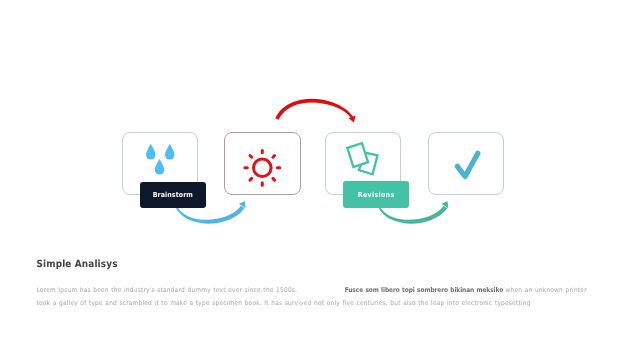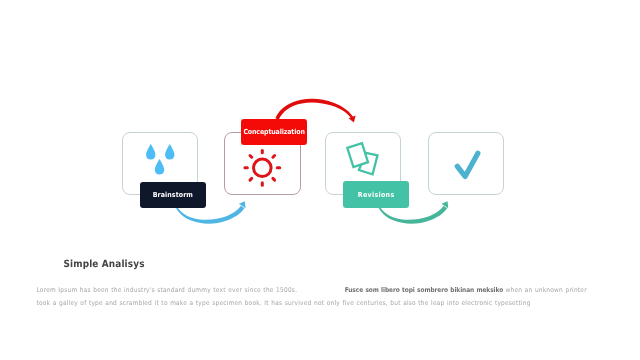--- a/index.html
+++ b/index.html
@@ -81,19 +81,18 @@
       <path fill="#e00c0c" d="M278.7 119.7 C 282.7 110.5, 291.6 105.3, 301.7 103.4 C 311.8 101.4, 322.9 102.7, 332.3 105.7 C 341.7 108.8, 349.1 114.1, 352.2 120.0 L 354.2 119.0 C 351.1 112.2, 343.3 106.3, 333.6 102.7 C 323.8 99.0, 312.1 97.8, 301.2 99.8 C 290.4 101.9, 280.1 107.5, 275.3 118.3 Z"></path>
       <path fill="#e00c0c" d="M353.9 122.6 L 355.6 115.5 L 348.6 118.3 Z"></path>
     </g>
     <g>
       <path fill="#46b59a" d="M378.5 207.7 C 383.7 216.9, 392.9 221.2, 402.1 222.8 C 411.4 224.5, 420.9 223.5, 428.8 220.7 C 436.7 218.0, 443.3 213.9, 447.1 208.2 L 443.5 205.8 C 440.6 210.4, 434.9 214.2, 427.6 216.7 C 420.3 219.1, 411.5 220.4, 402.8 219.5 C 394.1 218.5, 385.3 215.1, 379.9 206.9 Z"></path>
       <path fill="#46b59a" d="M447.6 201.2 L 441.6 203.7 L 448.2 208.2 Z"></path>
     </g>
   </svg>
 
   <div class="label" id="lab1" style="background-color: #0f172a; color: rgb(255, 255, 255);">Brainstorm</div>
-  <div class="label" id="lab2" style="background-color: rgb(244, 10, 6); color: rgb(255, 255, 255);">Conceptualization</div>
   <div class="label" id="lab3" style="background-color: rgb(68, 194, 165); color: rgb(255, 255, 255);">Revisions</div>
 
-  <div class="ttl" style="color: rgb(67, 67, 67); margin-left: 27px;">Simple Analisys</div>
+  <div class="ttl" style="color: rgb(67, 67, 67);">Simple Analisys</div>
   <div class="para" style="color: rgb(165, 165, 165);">Lorem Ipsum has been the industry's standard dummy  text ever since the 1500s. <b>Fusce som libero topi sombrero bikinan meksiko</b> when an unknown  printer took a galley of type and scrambled it to make a type specimen book.  It has survived not only five centuries, but also the leap into electronic typesetting</div>
 
 </div>
 
 </body></html>

